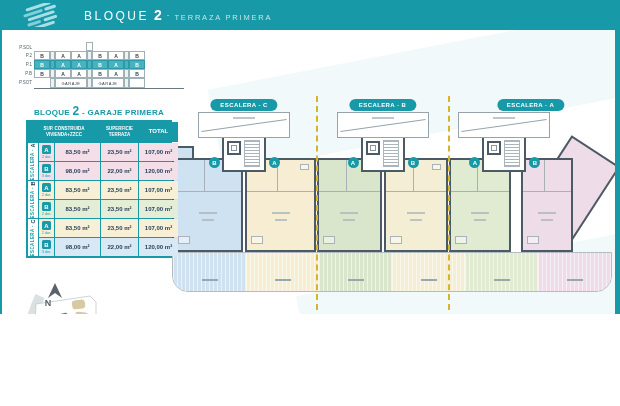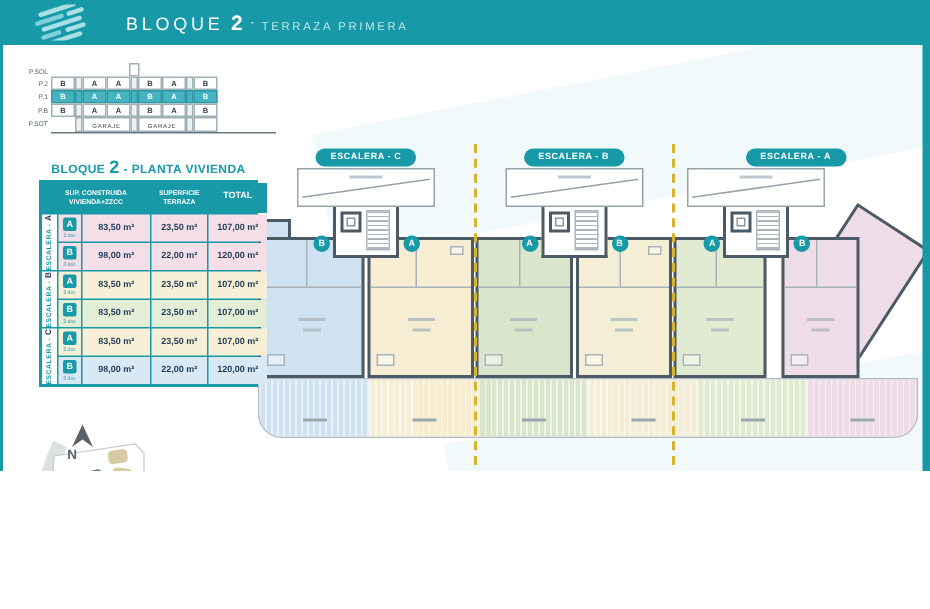--- a/index.html
+++ b/index.html
@@ -184,21 +184,21 @@
         <span class="c"></span>
         <span class="e"></span>
     </div>
     <div class="ld-base"></div>
   </div>
 
   <div class="tbl">
     <div class="tbl-title">
       <span>BLOQUE</span>
       <span class="num">2</span>
-      <span>- PLANTA VIVIENDA</span>
+      <span>- GARAJE PRIMERA</span>
     </div>
     <div class="grid">
       <div class="hcell" style="grid-column:1/4">SUP. CONSTRUIDA VIVIENDA+ZZCC</div>
       <div class="hcell" style="grid-column:4">SUPERFICIE TERRAZA</div>
       <div class="hcell total" style="grid-column:5">TOTAL</div>
 
       <div class="gcell" style="grid-column:1;grid-row:2/4">
         <span class="vtext"><span>ESCALERA -</span> <b>A</b></span>
       </div>
       <div class="ucell" style="grid-area: 2 / 2; background-color: rgb(244, 223, 232);">

